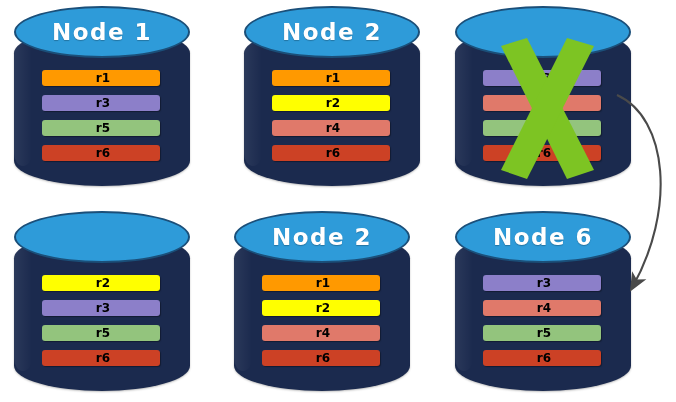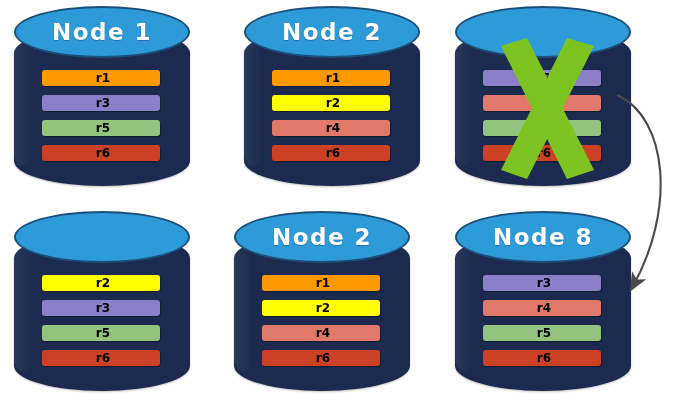--- a/index.html
+++ b/index.html
@@ -232,21 +232,21 @@
         </div>
         <div class="bar" style="background: rgb(204, 65, 37);">
           <span class="bar-label">r6</span>
         </div>
       </div>
     </div>
     <div class="node" style="left: 455px; top: 211px;">
       <div class="cyl-body"></div>
       <div class="cyl-side-hl"></div>
       <div class="cyl-top"></div>
-      <div class="cyl-title">Node 8</div>
+      <div class="cyl-title">Node 6</div>
       <div class="bars">
         <div class="bar" style="background: rgb(140, 127, 201);">
           <span class="bar-label">r3</span>
         </div>
         <div class="bar" style="background: rgb(224, 121, 106);">
           <span class="bar-label">r4</span>
         </div>
         <div class="bar" style="background: rgb(147, 196, 125);">
           <span class="bar-label">r5</span>
         </div>

